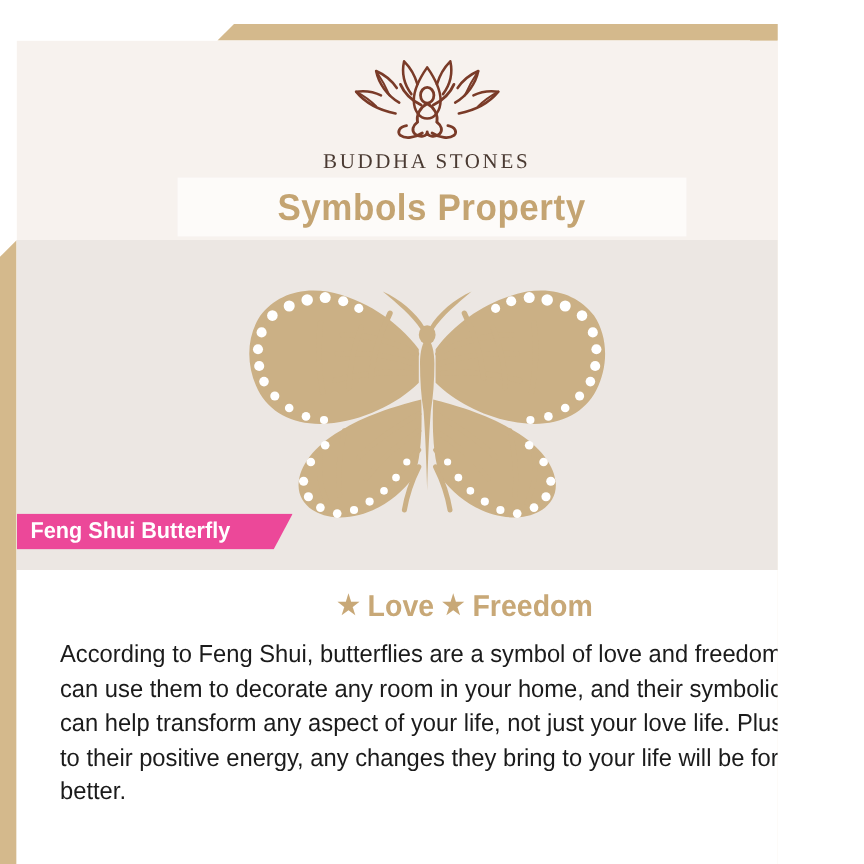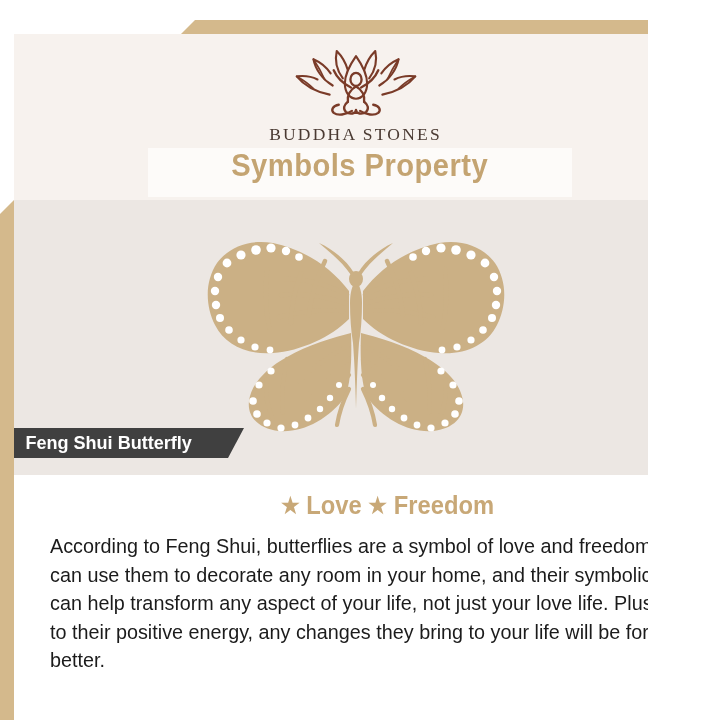--- a/index.html
+++ b/index.html
@@ -90,21 +90,21 @@
 
   
   .title-band {
     position: absolute;
     left: 134px;
     top: 114px;
     width: 424px;
     height: 49px;
     background: #fdfbf9;
     display: flex;
-    align-items: flex-start;
+    align-items: center;
     justify-content: center;
   }
   .title-band-text {
     font-family: "Liberation Sans Narrow", "Liberation Sans", sans-serif;
     font-weight: bold;
     font-size: 31px;
     color: #c4a472;
     letter-spacing: 0.5px;
     transform: scaleX(0.94);
   }
@@ -125,21 +125,21 @@
     height: 210px;
   }
 
   
   .label-banner {
     position: absolute;
     left: 0;
     top: 394px;
     width: 230px;
     height: 30px;
-    background: #404040;
+    background: #ec4899;
     -webkit-clip-path: polygon(0 0, 230px 0, 214px 30px, 0 30px);
     clip-path: polygon(0 0, 230px 0, 214px 30px, 0 30px);
     display: flex;
     align-items: center;
   }
   .label-banner-text {
     font-family: "Liberation Sans Narrow", "Liberation Sans", sans-serif;
     font-weight: bold;
     font-size: 19px;
     color: #ffffff;

